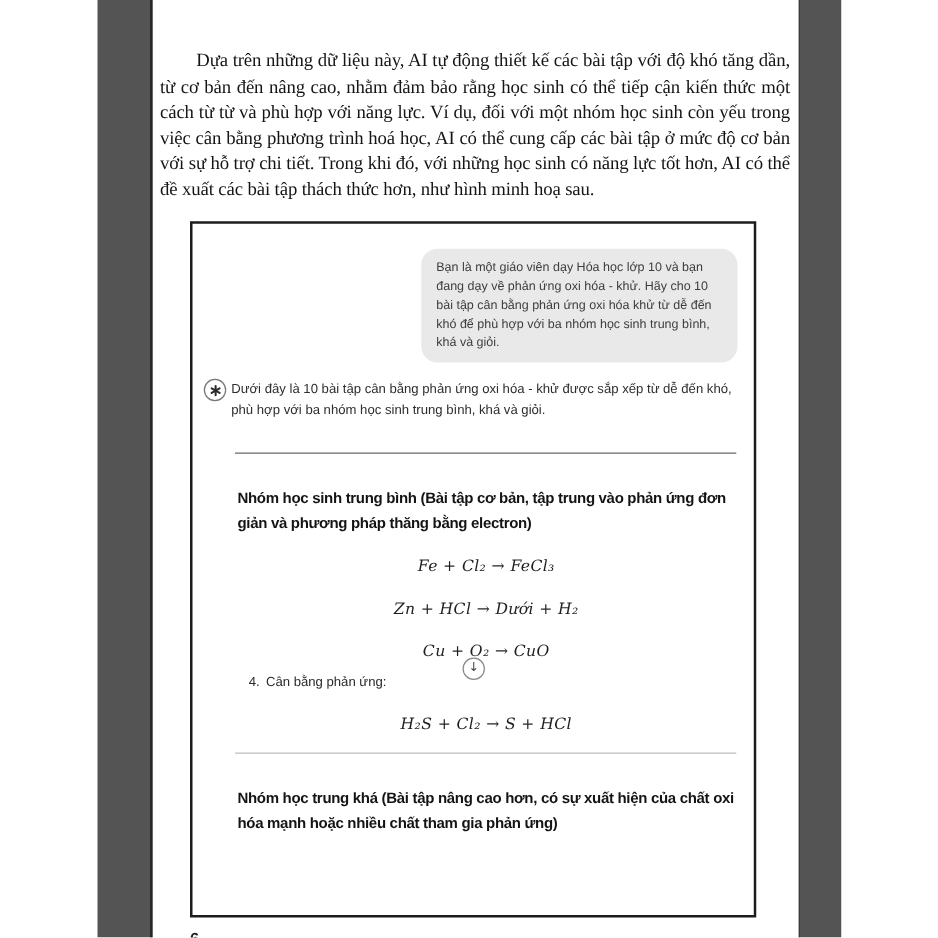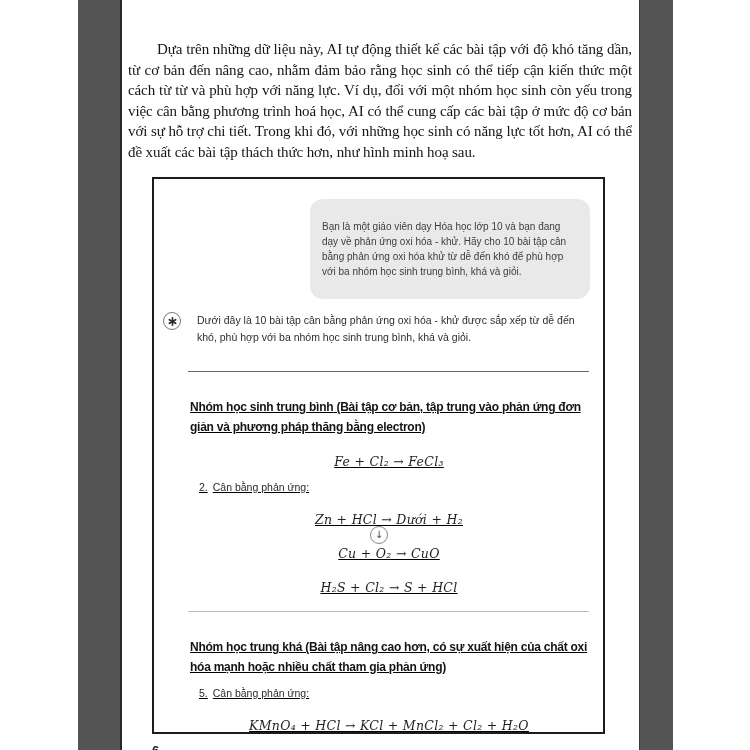--- a/index.html
+++ b/index.html
@@ -38,50 +38,50 @@
   .figure-box {
     position: relative;
     margin: 15px 0 0 24px;
     width: 449px; height: 553px;
     border: 2px solid #1c1c1c;
     background: #ffffff;
     box-sizing: content-box;
   }
 
   .user-bubble {
-    width: 280px;
+    width: 253px;
     margin: 20px 13px 0 auto;
-    padding: 20px 12px;
+    padding: 8px 12px;
     box-sizing: border-box;
     background: #e9e9e9;
     border-radius: 13px;
     font-size: 10px; line-height: 15px;
     color: #3d3d3d;
   }
 
   .ai-row {
     display: flex; align-items: flex-start;
-    margin: 13px 12px 0 9px; gap: 16px;
+    margin: 13px 12px 0 9px; gap: 4px;
   }
   .avatar {
     flex: 0 0 auto;
     width: 16px; height: 16px;
     border: 1px solid #777;
     border-radius: 50%;
     display: flex; align-items: center; justify-content: center;
     background: #fff;
   }
   .avatar svg { width: 11px; height: 11px; }
   .ai-text {
     margin: 0; flex: 1;
     font-size: 10.5px; line-height: 16.5px;
     color: #2e2e2e;
   }
 
-  .figure-content { padding: 0 12px 0 33px; text-decoration: underline; }
+  .figure-content { padding: 0 12px 0 33px; }
 
   .rule { border: none; border-top: 1px solid #686868; margin: 26px 2px 0 1px; }
   .rule.light { border-top-color: #bdbdbd; margin-top: 14px; }
 
   .section-heading {
     margin: 26px 0 0 3px;
     font-size: 12px; line-height: 19.5px;
     font-weight: 700;
     color: #141414;
     letter-spacing: -0.25px;
@@ -161,40 +161,36 @@
 
         <hr class="rule">
 
         <h3 class="section-heading"><span class="h-bold">Nhóm học sinh trung bình</span><span class="h-rest"> (Bài tập cơ bản, tập trung vào phản ứng đơn giản và phương pháp thăng bằng electron)</span></h3>
 
         <div class="exercise">
           <div class="equation">Fe + Cl₂ → FeCl₃</div>
         </div>
 
         <div class="exercise">
-          <div class="ex-label"><span class="ex-num">2.</span><span>Cân bằng phản ứng:</span></div>
           <div class="equation">Zn + HCl → Dưới + H₂</div>
         </div>
 
         <div class="exercise">
           <div class="equation">Cu + O₂ → CuO</div>
         </div>
 
         <div class="exercise">
+          <div class="ex-label"><span class="ex-num">4.</span><span>Cân bằng phản ứng:</span></div>
           <div class="equation">H₂S + Cl₂ → S + HCl</div>
         </div>
 
         <hr class="rule light">
 
         <h3 class="section-heading"><span class="h-bold">Nhóm học trung khá</span><span class="h-rest"> (Bài tập nâng cao hơn, có sự xuất hiện của chất oxi hóa mạnh hoặc nhiều chất tham gia phản ứng)</span></h3>
 
-        <div class="exercise">
-          <div class="ex-label"><span class="ex-num">5.</span><span>Cân bằng phản ứng:</span></div>
-          <div class="equation">KMnO₄ + HCl → KCl + MnCl₂ + Cl₂ + H₂O</div>
-        </div>
 
       </div>
 
       <button class="scroll-btn">
         <span>↓</span>
       </button>
 
     </div>
 
     <div class="page-number">6</div>

